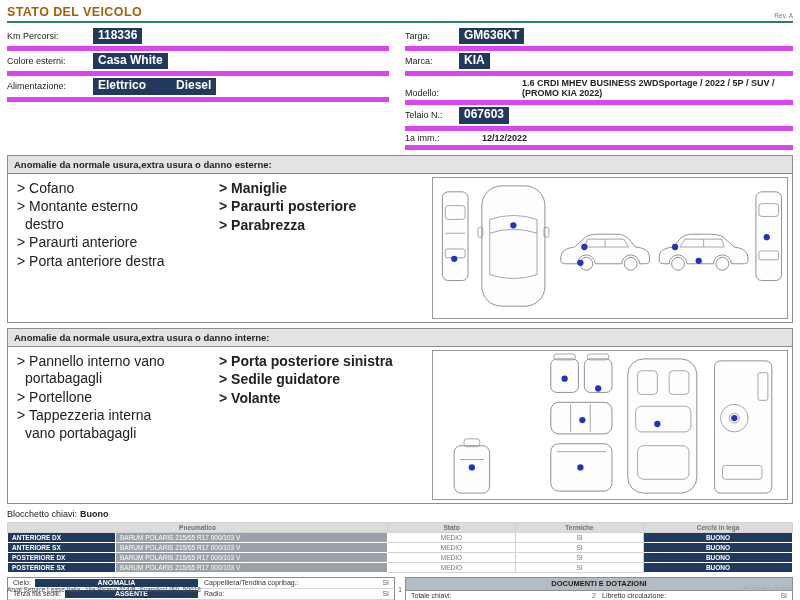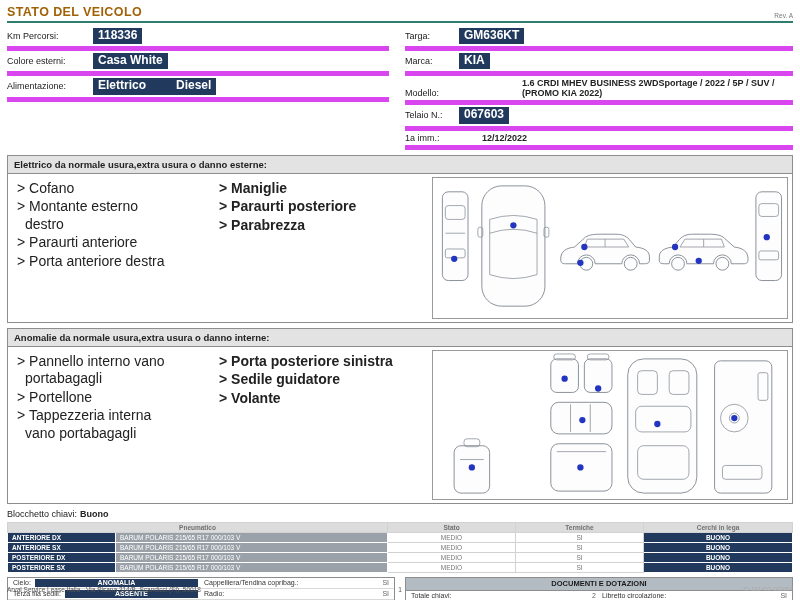--- a/index.html
+++ b/index.html
@@ -110,21 +110,21 @@
         <span class="badge">067603</span>
       </div>
       <div class="info-row">
         <span class="info-label">1a imm.:</span>
         <span class="bold-val">12/12/2022</span>
       </div>
     </div>
   </div>
 
   <div class="panel">
-    <div class="panel-header">Elettrico da normale usura,extra usura o danno esterne:</div>
+    <div class="panel-header">Anomalie da normale usura,extra usura o danno esterne:</div>
     <div class="panel-body">
       <div class="anomaly-lists">
         <div class="anomaly-col1">
           <div class="anomaly-item">Cofano</div>
           <div class="anomaly-item">Montante esterno destro</div>
           <div class="anomaly-item">Paraurti anteriore</div>
           <div class="anomaly-item">Porta anteriore destra</div>
         </div>
         <div class="anomaly-col2">
           <div class="anomaly-item">Maniglie</div>

